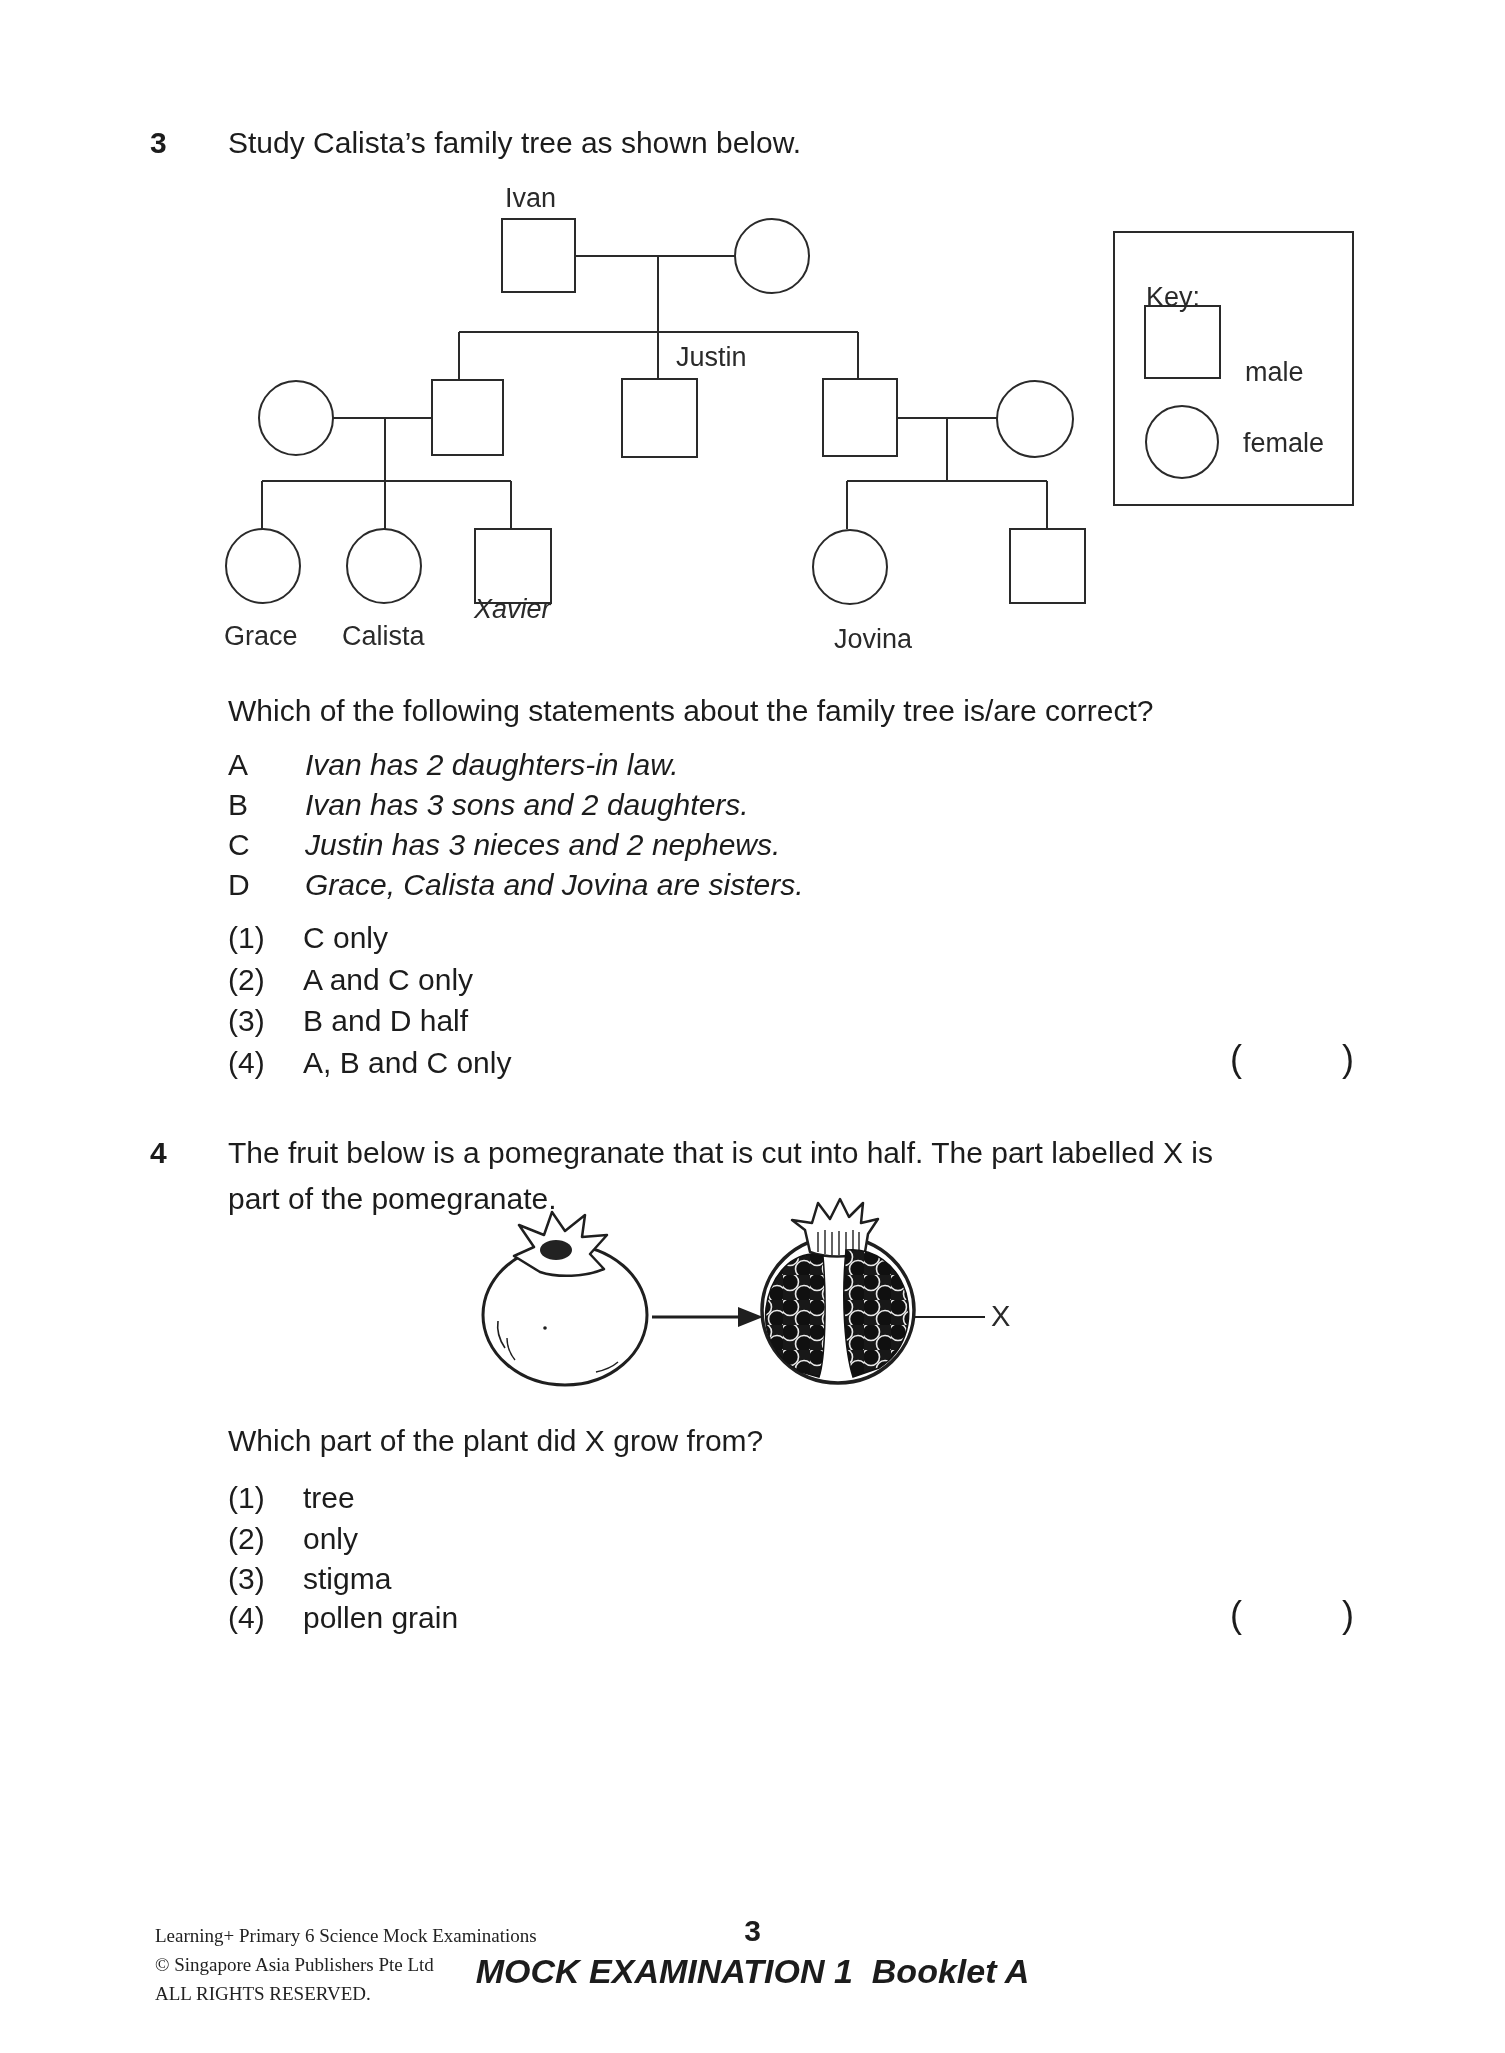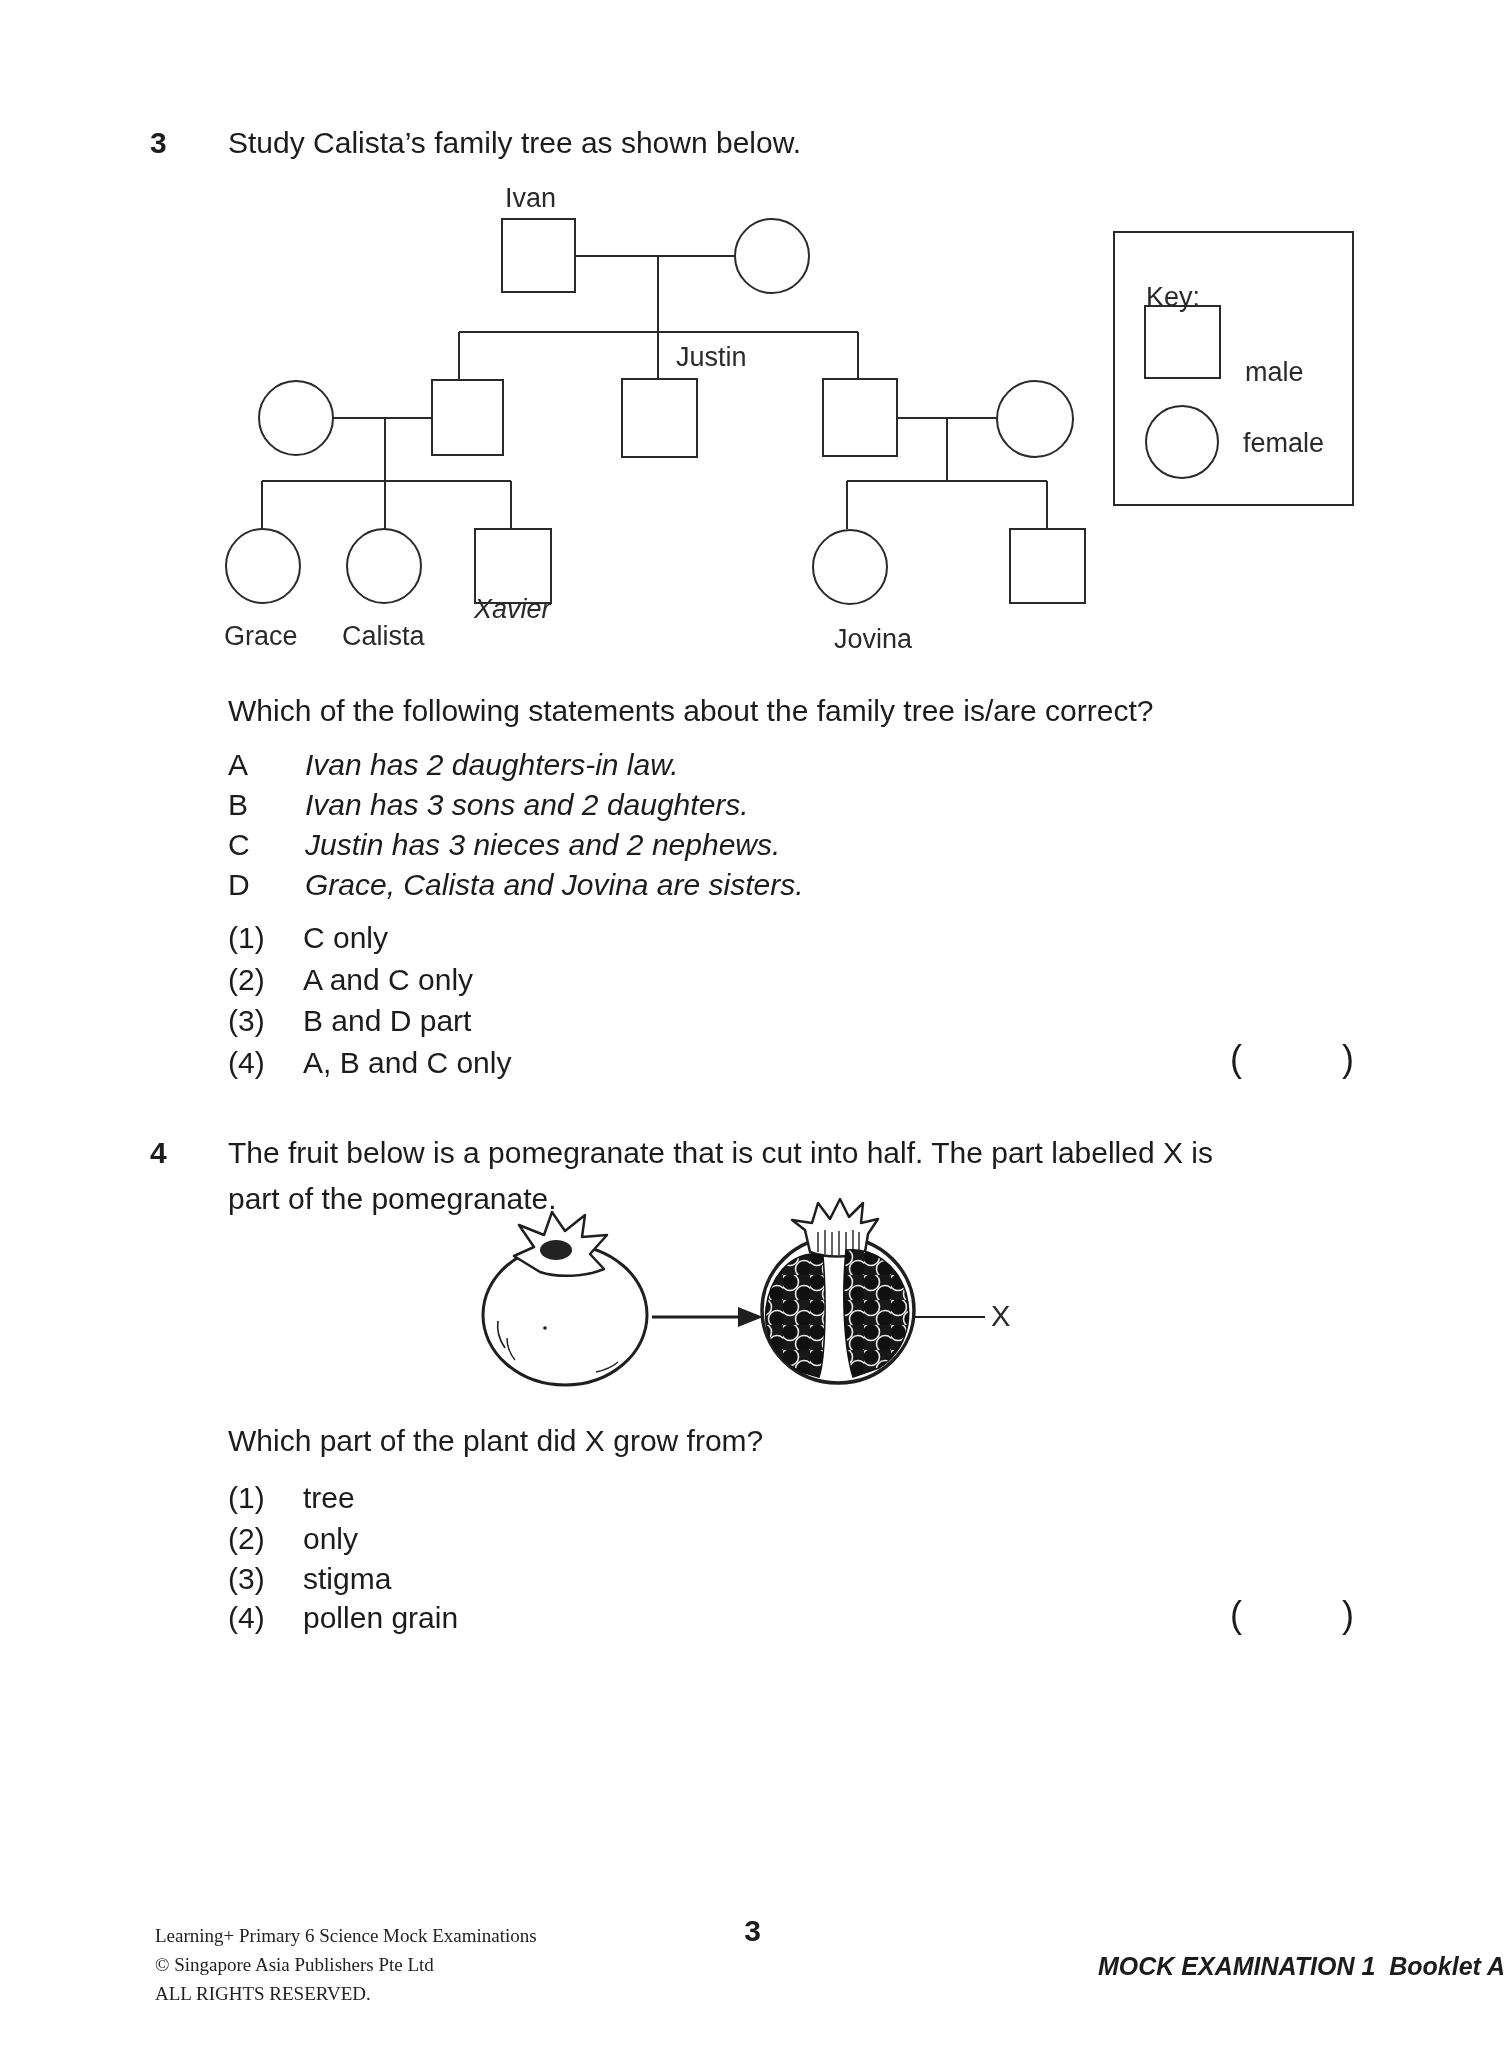--- a/index.html
+++ b/index.html
@@ -20,22 +20,22 @@
   .opt-label{position:absolute;left:228px;font-size:30px;}
   .opt-text{position:absolute;left:303px;font-size:30px;white-space:nowrap;}
   .paren{position:absolute;font-size:36px;color:#1c1c1c;}
   .tree-label{position:absolute;font-size:27px;color:#2a2a2a;white-space:nowrap;}
   .key-label{position:absolute;font-size:27px;color:#2a2a2a;white-space:nowrap;}
   .fig-x{position:absolute;font-size:29px;color:#2a2a2a;}
   .footer-left{position:absolute;left:155px;top:1921px;
     font-family:"Liberation Serif", serif;font-size:19px;line-height:29px;color:#222;}
   .footer-page{position:absolute;left:0;right:0;top:1914px;text-align:center;
     font-weight:bold;font-size:30px;}
-  .footer-booklet{position:absolute;left:0;right:0;top:1952px;text-align:right;
-    font-weight:bold;font-style:italic;font-size:25px;white-space:pre;}
+  .footer-booklet{position:absolute;left:0;right:0;top:1952px;text-align:center;
+    font-weight:bold;font-style:italic;font-size:34px;white-space:pre;}
   svg{position:absolute;left:0;}
   .shape{fill:#ffffff;stroke:#2a2a2a;stroke-width:2;}
   .tline{stroke:#2a2a2a;stroke-width:2;}
 </style>
 </head>
 <body>
 
 <div class="page">
 
   <div class="abs" style="top:126px;">
@@ -118,21 +118,21 @@
   <div class="abs" style="top:921px;">
     <span class="opt-label">(1)</span>
     <span class="opt-text">C only</span>
   </div>
   <div class="abs" style="top:963px;">
     <span class="opt-label">(2)</span>
     <span class="opt-text">A and C only</span>
   </div>
   <div class="abs" style="top:1004px;">
     <span class="opt-label">(3)</span>
-    <span class="opt-text">B and D part</span>
+    <span class="opt-text">B and D half</span>
   </div>
   <div class="abs" style="top:1046px;">
     <span class="opt-label">(4)</span>
     <span class="opt-text">A, B and C only</span>
   </div>
   <span class="paren" style="left:1230px;top:1038px;">(</span>
   <span class="paren" style="left:1342px;top:1038px;">)</span>
 
   <div class="abs" style="top:1136px;">
     <span class="qnum">4</span>

